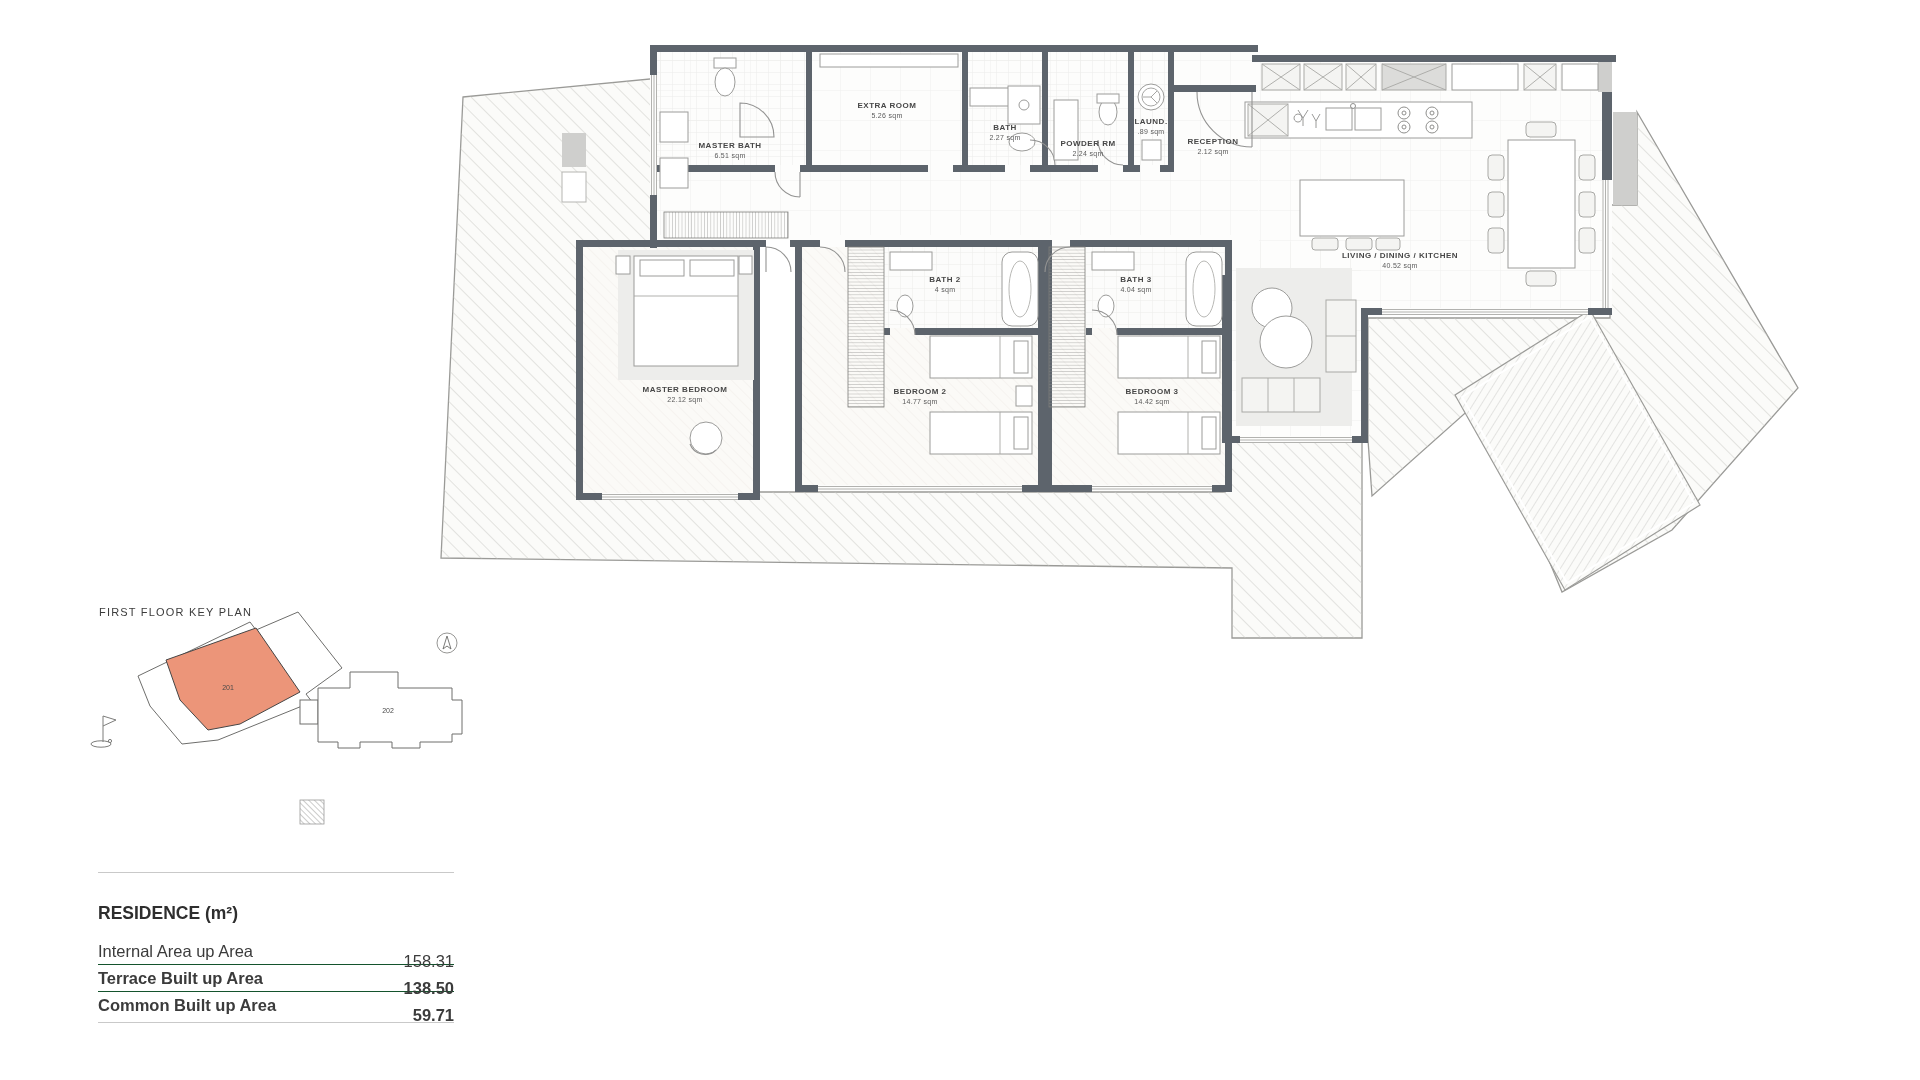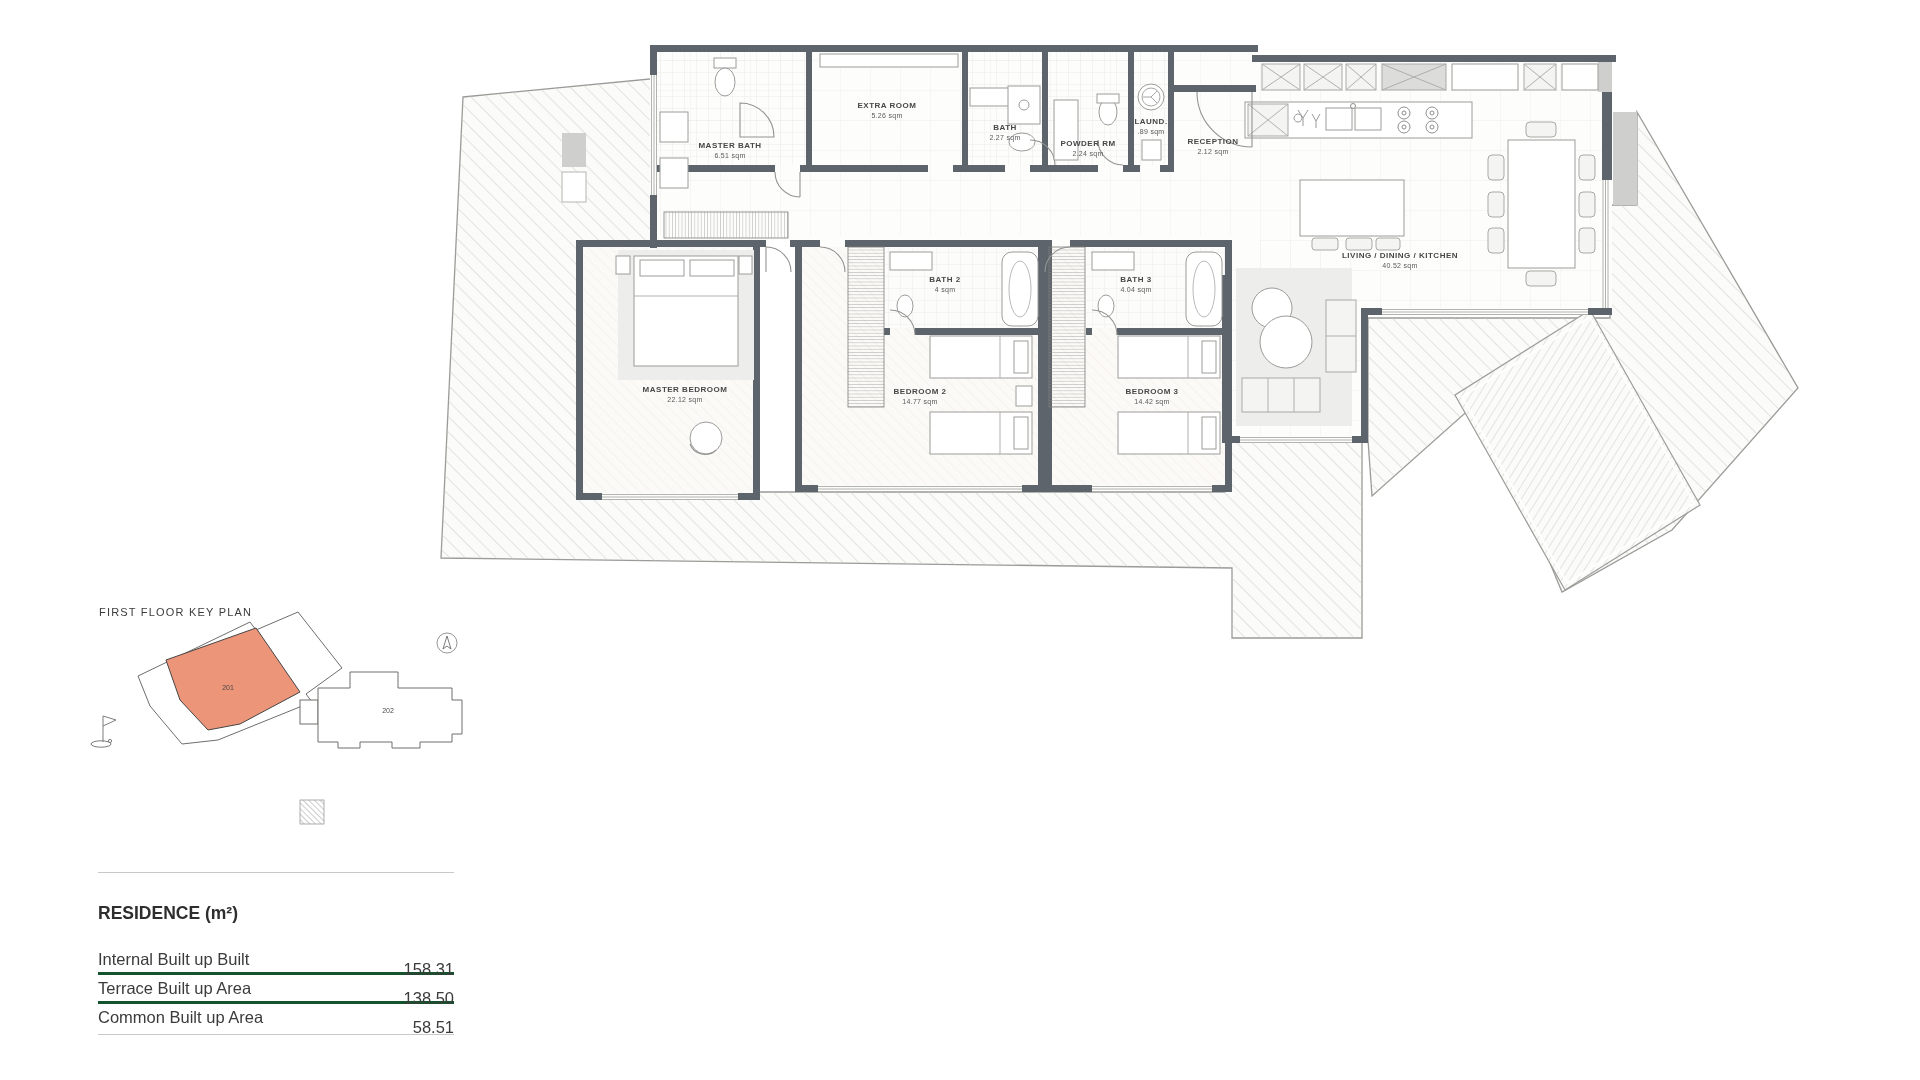--- a/index.html
+++ b/index.html
@@ -18,24 +18,24 @@
   .win{stroke:#b2b2af;stroke-width:1;fill:none;}
   .xl{stroke:#a8a8a5;stroke-width:0.9;}
   .rname{font:700 8px "Liberation Sans",sans-serif;fill:#474747;letter-spacing:.5px;text-anchor:middle;}
   .rarea{font:400 7px "Liberation Sans",sans-serif;fill:#5a5a5a;letter-spacing:.3px;text-anchor:middle;}
   .kpTitle{font:400 11px "Liberation Sans",sans-serif;fill:#3c3c3c;letter-spacing:1.2px;}
   .kpNum{font:400 7px "Liberation Sans",sans-serif;fill:#4a4a4a;text-anchor:middle;}
   .kp{fill:#ffffff;stroke:#6e6e6c;stroke-width:1;}
   
   .res{position:absolute;left:98px;top:872px;width:356px;}
   .hr{border-top:1px solid #c9c9c9;}
-  .res-title{margin:30px 0 22px 0;font-size:17.5px;font-weight:700;color:#2e2e2e;}
+  .res-title{margin:30px 0 14px 0;font-size:17.5px;font-weight:700;color:#2e2e2e;}
   .res-row{display:flex;justify-content:space-between;align-items:center;
            height:26px;font-size:16.5px;color:#3b3b3b;}
-  .res-row + .res-row{border-top:3px solid #14532d;}
+  .res-row + .res-row{border-top:1px solid #14532d;font-weight:bold;}
   .res-body{border-bottom:1px solid #c9c9c9;padding-bottom:4px;}
   .val{color:#3b3b3b;margin-top:20px;}
 </style>
 </head>
 <body>
 
 <div id="stage">
 <svg width="1920" height="1080" viewBox="0 0 1920 1080">
   <defs>
     <pattern id="hatch" width="11" height="11" patternUnits="userSpaceOnUse" patternTransform="rotate(-45)">
@@ -414,26 +414,26 @@
     <rect x="300" y="800" width="24" height="24" fill="url(#swatchHatch)" stroke="#9a9a98" stroke-width="0.8"></rect>
   </g>
 </svg>
 
 
 <div class="res">
   <div class="hr"></div>
   <div class="res-title">RESIDENCE (m²)</div>
   <div class="res-body">
     <div class="res-row">
-      <span>Internal Built up Built</span>
+      <span>Internal Area up Area</span>
       <span class="val">158.31</span>
     </div>
     <div class="res-row">
       <span>Terrace Built up Area</span>
       <span class="val">138.50</span>
     </div>
     <div class="res-row">
       <span>Common Built up Area</span>
-      <span class="val">58.51</span>
+      <span class="val">59.71</span>
     </div>
   </div>
 </div>
 </div>
 
 </body></html>

